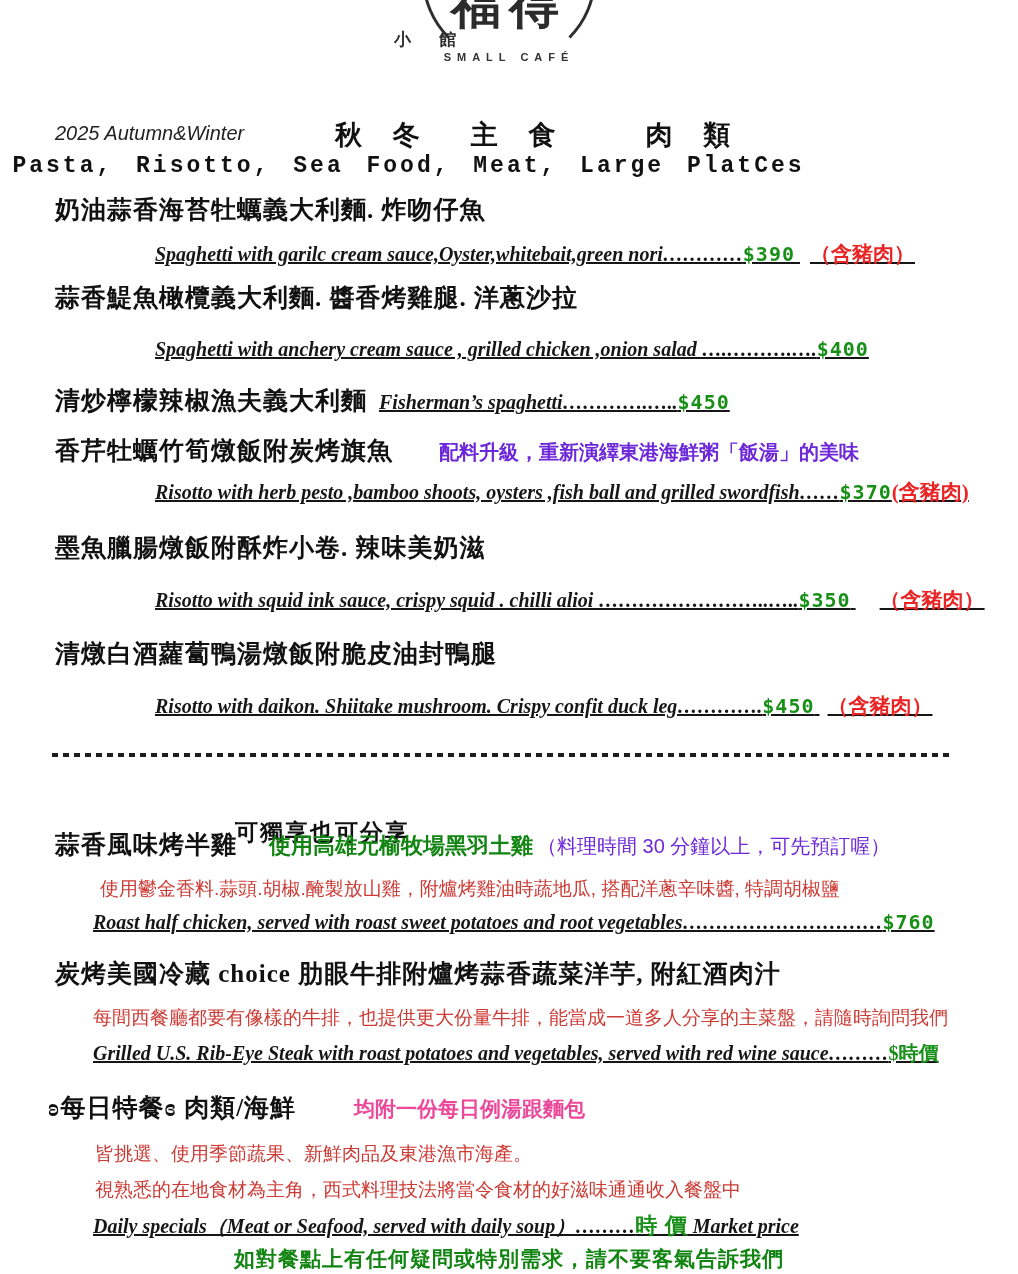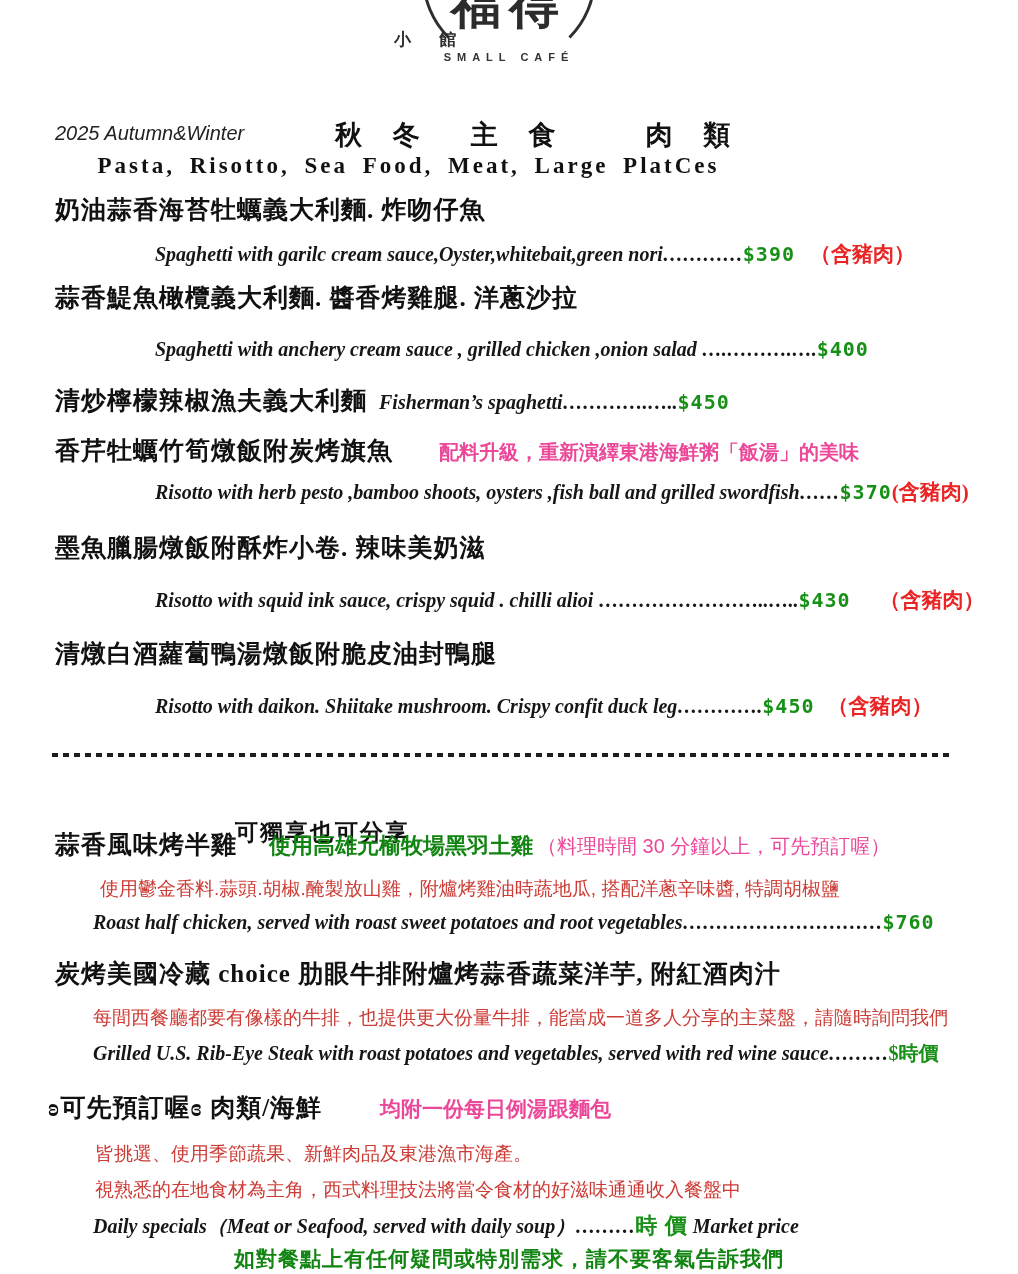--- a/index.html
+++ b/index.html
@@ -28,29 +28,29 @@
           font-size:11px; font-weight:bold; letter-spacing:6px; color:#333; }
 
   
   .season { font-family:"Liberation Sans","DejaVu Sans",sans-serif;
             font-style:italic; font-size:20px; color:#222; }
   .title-zh { font-size:27px; font-weight:bold; letter-spacing:12px; color:#111; }
   .title-en { font-size:23px; font-weight:bold; letter-spacing:3px; word-spacing:6px; color:#111; }
 
   
   .item-title { font-size:25px; font-weight:bold; letter-spacing:1px; color:#111; }
-  .item-desc  { font-size:20px; font-weight:bold; font-style:italic; color:#161616; }
+  .item-desc  { font-size:20px; font-weight:bold; font-style:italic; color:#161616;text-decoration:underline; }
   .price { font-style:normal; font-weight:bold;
            font-family:"DejaVu Sans Mono","Liberation Mono",monospace;
            font-size:20px; color:#189018; letter-spacing:1px; }
   .pork  { font-style:normal; font-weight:bold; font-size:21px; color:#ea2424; }
   .red-note  { font-family:"Liberation Sans","DejaVu Sans",sans-serif;
                font-size:19px; color:#cc3b35; }
   .red-note-b{ font-family:"Liberation Sans","DejaVu Sans",sans-serif;
-               font-size:20px; font-weight:bold; color:#ec4899; }
+               font-size:20px; font-weight:bold; color:#6d28d9; }
   .green-b   { font-size:22px; font-weight:bold; color:#128412; }
   .inline-desc { margin-left:8px; }
 
   .divider { position:absolute; left:52px; width:902px; height:4px;
              background:repeating-linear-gradient(90deg,#1d1d1d 0 6px,transparent 6px 11px); }
 
   .share-note { font-size:23px; font-weight:bold; letter-spacing:2px; color:#111; }
 
   .section-green { font-size:21px; font-weight:bold; color:#ec4899; }
   .footer-green  { font-size:21px; font-weight:bold; color:#128412; letter-spacing:1px; }
@@ -61,21 +61,21 @@
 
 <div class="logo">
   <div class="logo-circle"></div>
   <div class="logo-name">福得</div>
   <div class="logo-subname">小 館</div>
   <div class="logo-en">SMALL CAFÉ</div>
 </div>
 
 <div class="abs season" style="top:122px; left:55px;">2025   Autumn&amp;Winter</div>
 <div class="abs title-zh" style="top:117px; left:335px;">秋 冬　主 食　　肉 類</div>
-<div class="abs title-en" style="top:153px; left:0; width:817px; text-align:center; white-space:nowrap;">Pasta, Risotto, Sea Food, Meat, Large PlatCes</div>
+<div class="abs title-en" style="top:153px; left:0; width:817px; text-align:center; white-space:nowrap;font-family:Liberation Mono, monospace;">Pasta, Risotto, Sea Food, Meat, Large PlatCes</div>
 
 <div class="abs item-title" style="top:193px; left:55px;">奶油蒜香海苔牡蠣義大利麵. 炸吻仔魚</div>
 <div class="abs item-desc" style="top:240px; left:155px;">
   <span>Spaghetti with garilc cream sauce,Oyster,whitebait,green nori…………</span><span class="price">$390</span>
   <span class="pork" style="margin-left:10px;">（含豬肉）</span>
 </div>
 
 <div class="abs item-title" style="top:281px; left:55px;">蒜香鯷魚橄欖義大利麵. 醬香烤雞腿. 洋蔥沙拉</div>
 <div class="abs item-desc" style="top:337px; left:155px;">
   <span>Spaghetti with anchery cream sauce , grilled chicken ,onion salad   ….……….….</span><span class="price">$400</span>
@@ -91,21 +91,21 @@
 <div class="abs" style="top:434px; left:55px;">
   <span class="item-title">香芹牡蠣竹筍燉飯附炭烤旗魚</span>
   <span class="red-note-b" style="margin-left:42px;">配料升級，重新演繹東港海鮮粥「飯湯」的美味</span>
 </div>
 <div class="abs item-desc" style="top:478px; left:155px;">
   <span>Risotto with herb pesto ,bamboo shoots, oysters ,fish ball and grilled swordfish……</span><span class="price">$370</span><span class="pork">(含豬肉)</span>
 </div>
 
 <div class="abs item-title" style="top:531px; left:55px;">墨魚臘腸燉飯附酥炸小卷. 辣味美奶滋</div>
 <div class="abs item-desc" style="top:586px; left:155px;">
-  <span>Risotto with squid ink sauce, crispy squid . chilli alioi ……………………..…..</span><span class="price">$430</span>
+  <span>Risotto with squid ink sauce, crispy squid . chilli alioi ……………………..…..</span><span class="price">$350</span>
   <span class="pork" style="margin-left:24px;">（含豬肉）</span>
 </div>
 
 <div class="abs item-title" style="top:637px; left:55px;text-align:center;">清燉白酒蘿蔔鴨湯燉飯附脆皮油封鴨腿</div>
 <div class="abs item-desc" style="top:692px; left:155px;">
   <span>Risotto with daikon. Shiitake mushroom. Crispy confit duck leg………….</span><span class="price">$450</span>
   <span class="pork" style="margin-left:8px;">（含豬肉）</span>
 </div>
 
 <div class="divider" style="top:753px;"></div>
@@ -121,21 +121,21 @@
   <span>Roast half chicken, served with roast sweet potatoes and root vegetables…………………………</span><span class="price">$760</span>
 </div>
 
 <div class="abs item-title" style="top:957px; left:55px;">炭烤美國冷藏 choice 肋眼牛排附爐烤蒜香蔬菜洋芋, 附紅酒肉汁</div>
 <div class="abs red-note" style="top:1005px; left:93px;">每間西餐廳都要有像樣的牛排，也提供更大份量牛排，能當成一道多人分享的主菜盤，請隨時詢問我們</div>
 <div class="abs item-desc" style="top:1040px; left:93px;">
   <span>Grilled U.S. Rib-Eye Steak with roast potatoes and vegetables, served with red wine sauce………</span><span class="price" style="font-family:'Liberation Serif',serif; letter-spacing:0;">$時價</span>
 </div>
 
 <div class="abs" style="top:1091px; left:48px;">
-  <span class="item-title deco">ʚ</span><span class="item-title">可先預訂喔</span><span class="item-title deco">ɞ</span><span class="item-title"> 肉類/海鮮</span>
+  <span class="item-title deco">ʚ</span><span class="item-title">每日特餐</span><span class="item-title deco">ɞ</span><span class="item-title"> 肉類/海鮮</span>
   <span class="section-green" style="margin-left:54px;">均附一份每日例湯跟麵包</span>
 </div>
 <div class="abs red-note" style="top:1141px; left:95px;">皆挑選、使用季節蔬果、新鮮肉品及東港漁市海產。</div>
 <div class="abs red-note" style="top:1177px; left:95px;">視熟悉的在地食材為主角，西式料理技法將當令食材的好滋味通通收入餐盤中</div>
 <div class="abs item-desc" style="top:1211px; left:93px;">
   <span>Daily specials（Meat or Seafood, served with daily soup）………</span><span class="price" style="font-family:'Liberation Serif',serif; font-size:22px;">時 價</span><span> Market price</span>
 </div>
 
 <div class="abs footer-green" style="top:1245px; left:0; width:1018px; text-align:center;">如對餐點上有任何疑問或特別需求，請不要客氣告訴我們</div>
 

